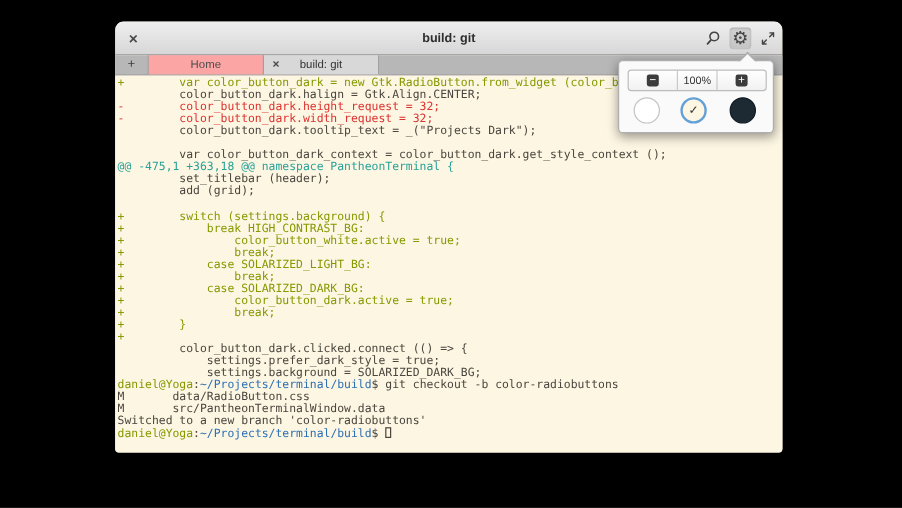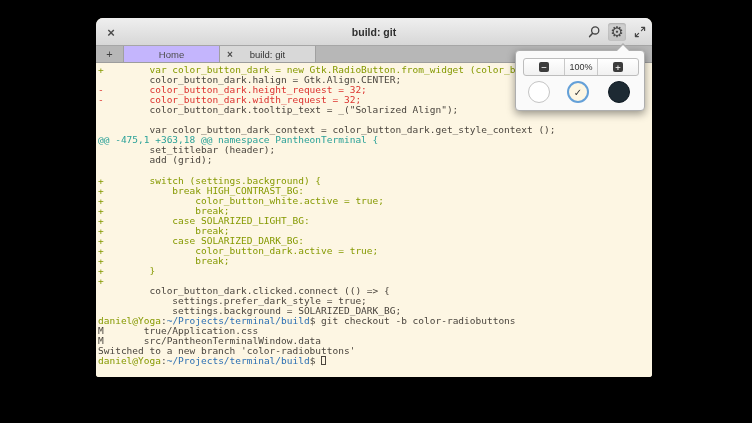--- a/index.html
+++ b/index.html
@@ -28,21 +28,21 @@
   .tb-icon.gear { font-size:15px; background:rgba(0,0,0,.10); border-radius:3px;
                   box-shadow:inset 0 1px 2px rgba(0,0,0,.18); }
 
   
   .tabbar { position:absolute; left:0; top:28px; right:0; height:17px; background:#b7b7b7;
             display:flex; border-bottom:1px solid #9d9d9d; }
   .newtab { width:28px; height:100%; display:flex; align-items:center; justify-content:center;
             font-size:11px; color:#3f3f3f; border-right:1px solid #a0a0a0; }
   .tab { position:relative; width:96px; height:100%; display:flex; align-items:center;
          justify-content:center; font-size:9.5px; color:#4c4c4c;
-         border-right:1px solid #a0a0a0; background:#c4b5fd; }
+         border-right:1px solid #a0a0a0; background:#fca5a5; }
   .tab.active { background:#d8d8d8; color:#333; }
   .tab .tab-close { position:absolute; left:7px; top:0; height:100%; display:flex;
                     align-items:center; font-size:10px; font-weight:bold; color:#4a4a4a; }
 
   
   .terminal { position:absolute; left:0; top:45px; right:0; bottom:0; background:var(--bg);
               border-radius:0 0 3px 3px; overflow:hidden;
               font-family:"DejaVu Sans Mono", monospace; font-size:9.5px;
               padding:2px 0 0 2px; }
   .t-line { height:10.06px; line-height:10.06px; white-space:pre; color:var(--fg); }
@@ -129,21 +129,21 @@
         <span>build: git</span>
       </div>
     </div>
 
     <div class="terminal">
       <div>
           <div class="t-line t-add">+        var color_button_dark = new Gtk.RadioButton.from_widget (color_button_white);</div>
           <div class="t-line t-ctx">         color_button_dark.halign = Gtk.Align.CENTER;</div>
           <div class="t-line t-del">-        color_button_dark.height_request = 32;</div>
           <div class="t-line t-del">-        color_button_dark.width_request = 32;</div>
-          <div class="t-line t-ctx">         color_button_dark.tooltip_text = _("Solarized Align");</div>
+          <div class="t-line t-ctx">         color_button_dark.tooltip_text = _("Projects Dark");</div>
           <div class="t-line t-ctx"></div>
           <div class="t-line t-ctx">         var color_button_dark_context = color_button_dark.get_style_context ();</div>
           <div class="t-line t-hunk">@@ -475,1 +363,18 @@ namespace PantheonTerminal {</div>
           <div class="t-line t-ctx">         set_titlebar (header);</div>
           <div class="t-line t-ctx">         add (grid);</div>
           <div class="t-line t-ctx"></div>
           <div class="t-line t-add">+        switch (settings.background) {</div>
           <div class="t-line t-add">+            break HIGH_CONTRAST_BG:</div>
           <div class="t-line t-add">+                color_button_white.active = true;</div>
           <div class="t-line t-add">+                break;</div>
@@ -151,21 +151,21 @@
           <div class="t-line t-add">+                break;</div>
           <div class="t-line t-add">+            case SOLARIZED_DARK_BG:</div>
           <div class="t-line t-add">+                color_button_dark.active = true;</div>
           <div class="t-line t-add">+                break;</div>
           <div class="t-line t-add">+        }</div>
           <div class="t-line t-add">+</div>
           <div class="t-line t-ctx">         color_button_dark.clicked.connect (() =&gt; {</div>
           <div class="t-line t-ctx">             settings.prefer_dark_style = true;</div>
           <div class="t-line t-ctx">             settings.background = SOLARIZED_DARK_BG;</div>
           <div class="t-line t-prompt"><span class="t-user">daniel@Yoga</span><span class="t-fg">:</span><span class="t-path">~/Projects/terminal/build</span><span class="t-fg">$ git checkout -b color-radiobuttons</span></div>
-          <div class="t-line t-out">M       true/Application.css</div>
+          <div class="t-line t-out">M       data/RadioButton.css</div>
           <div class="t-line t-out">M       src/PantheonTerminalWindow.data</div>
           <div class="t-line t-out">Switched to a new branch 'color-radiobuttons'</div>
           <div class="t-line t-prompt"><span class="t-user">daniel@Yoga</span><span class="t-fg">:</span><span class="t-path">~/Projects/terminal/build</span><span class="t-fg">$ </span><span class="t-cursor"></span></div>
         </div>
     </div>
   </div>
 
   <div class="popover">
     <div class="pop-arrow-border"></div>
     <div class="pop-arrow-fill"></div>

